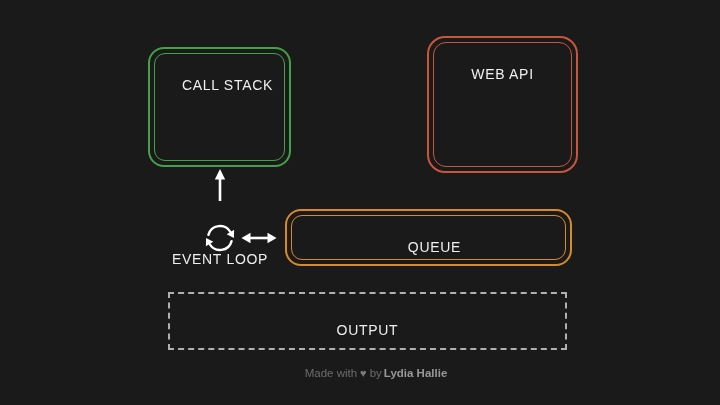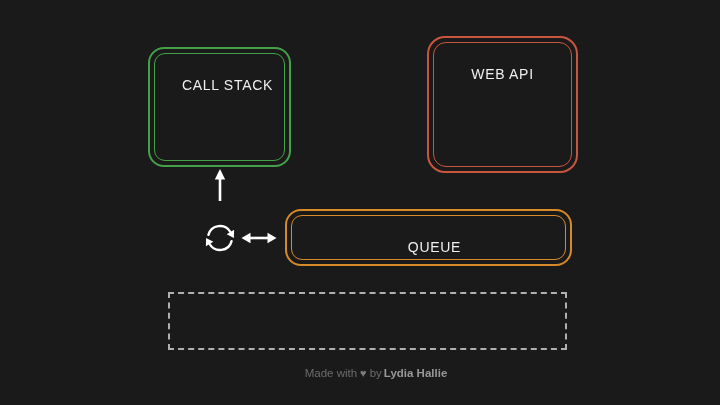--- a/index.html
+++ b/index.html
@@ -96,35 +96,37 @@
   <div class="panel-label" id="lbl-queue">QUEUE</div>
   <div class="box orange" id="box-queue">
     <div class="inner"></div>
   </div>
 
   <svg id="up-arrow" width="16" height="33" viewBox="0 0 16 33">
     <line x1="8" y1="10" x2="8" y2="32" stroke="#ffffff" stroke-width="2.6"></line>
     <polygon points="8,0 2.8,10.5 13.2,10.5" fill="#ffffff"></polygon>
   </svg>
 
+  <div class="panel-label" id="lbl-event-loop">EVENT LOOP</div>
 
   <svg id="sync-icon" width="40" height="36" viewBox="0 0 40 36">
     <g fill="none" stroke="#ffffff" stroke-width="2.4" stroke-linecap="round">
       <path d="M 8.4 14.9 A 12 12 0 0 1 30.4 12"></path>
       <path d="M 31.6 21.1 A 12 12 0 0 1 9.6 24"></path>
     </g>
     <polygon points="33.9,18.1 26.7,14.2 34.1,9.8" fill="#ffffff"></polygon>
     <polygon points="6.1,17.9 13.3,21.8 5.9,26.2" fill="#ffffff"></polygon>
   </svg>
 
   <svg id="double-arrow" width="36" height="16" viewBox="0 0 36 16">
     <line x1="8" y1="8" x2="28" y2="8" stroke="#ffffff" stroke-width="2.6"></line>
     <polygon points="0.5,8 9.5,2.8 9.5,13.2" fill="#ffffff"></polygon>
     <polygon points="35.5,8 26.5,2.8 26.5,13.2" fill="#ffffff"></polygon>
   </svg>
 
+  <div class="panel-label" id="lbl-output">OUTPUT</div>
   <div id="box-output"></div>
 
   <div id="footer">
     <span>Made with</span><span class="heart">♥</span><span>by</span><span class="author">Lydia Hallie</span>
   </div>
 
 </div>
 
 </body></html>

